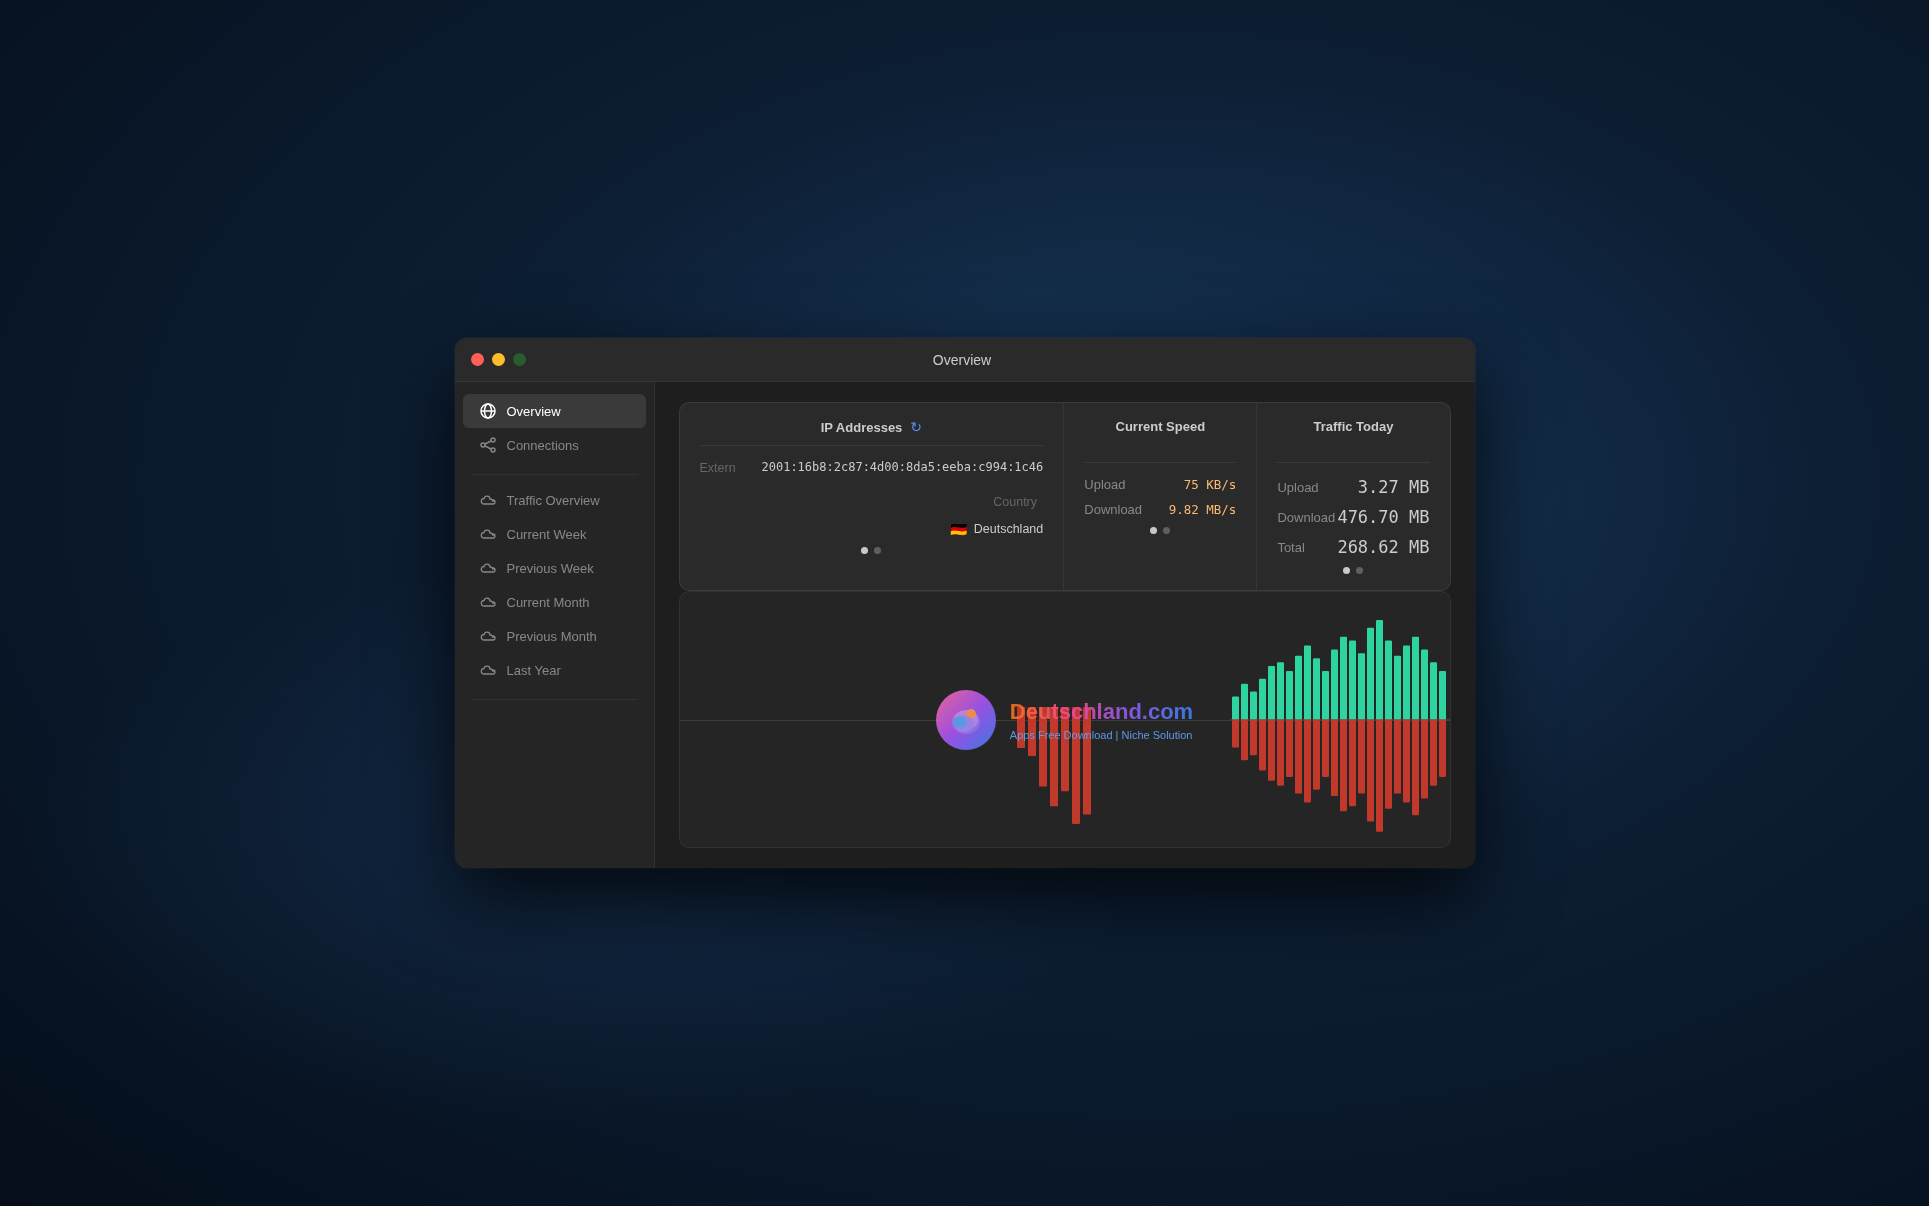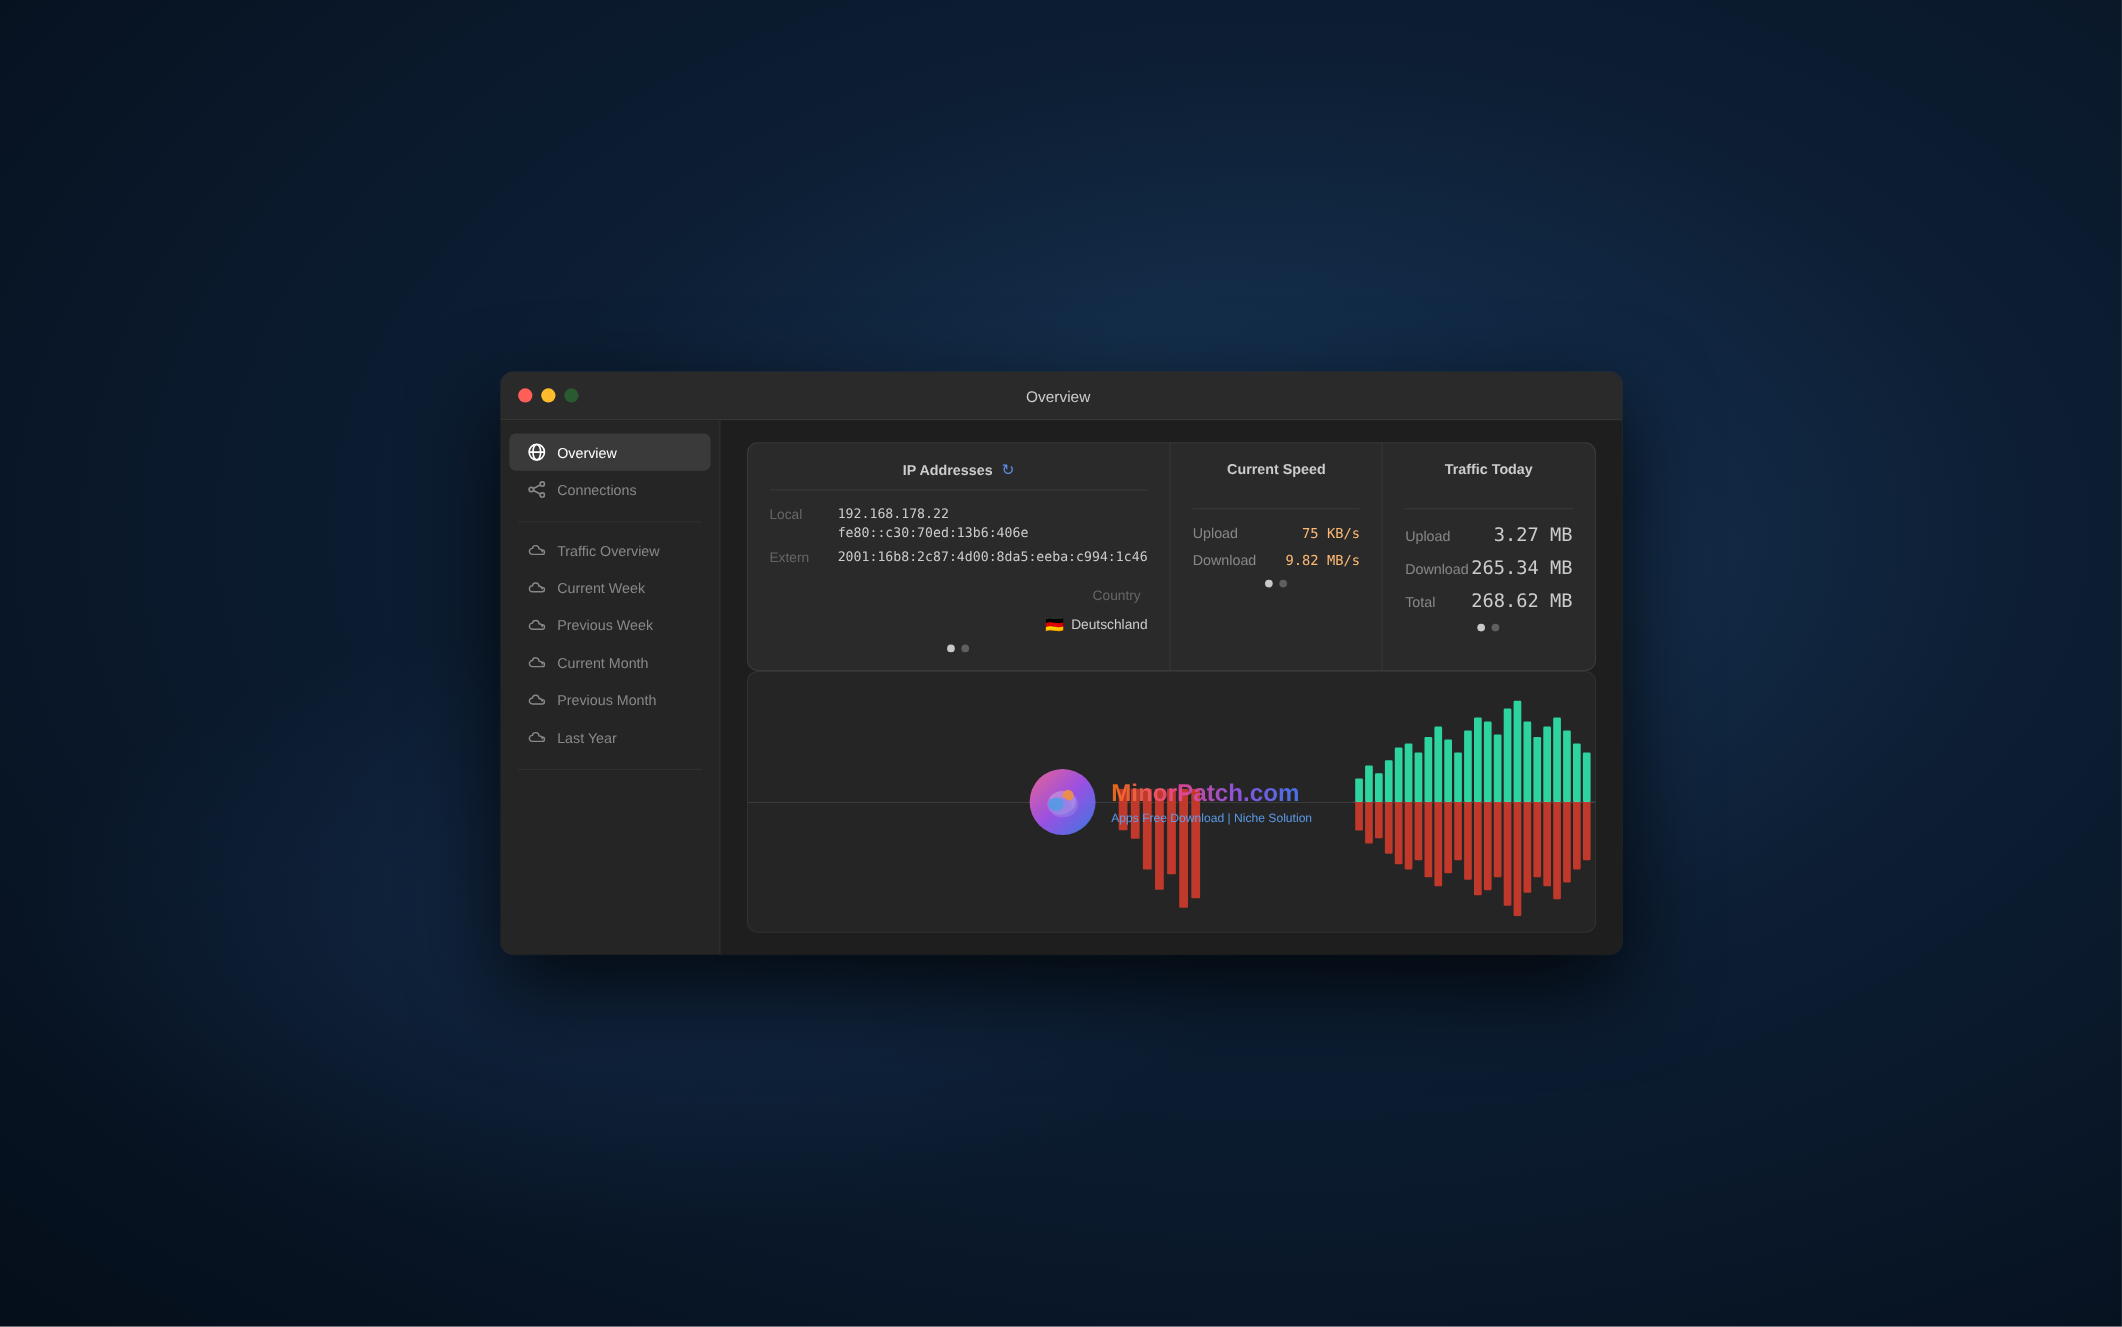--- a/index.html
+++ b/index.html
@@ -487,27 +487,20 @@
     <div class="content-area">
 
       <div class="top-panels">
 
         <div class="panel ip-panel">
           <div class="ip-header">
             <span class="ip-panel-title">IP Addresses</span>
             <span class="refresh-icon">↻</span>
           </div>
           <div class="ip-row">
-            <span class="ip-label">Local</span>
-            <div class="ip-values">
-              <span class="ip-value">192.168.178.22</span>
-              <span class="ip-value">fe80::c30:70ed:13b6:406e</span>
-            </div>
-          </div>
-          <div class="ip-row">
             <span class="ip-label">Extern</span>
             <div class="ip-values">
               <span class="ip-value">2001:16b8:2c87:4d00:8da5:eeba:c994:1c46</span>
             </div>
           </div>
           <div class="country-row">
             <span class="country-label">Country</span>
             <span class="country-value">
               <span class="flag">🇩🇪</span>
               <span>Deutschland</span>
@@ -536,21 +529,21 @@
         </div>
 
         <div class="panel">
           <div class="panel-title">Traffic Today</div>
           <div class="traffic-row">
             <span class="traffic-label">Upload</span>
             <span class="traffic-value">3.27 MB</span>
           </div>
           <div class="traffic-row">
             <span class="traffic-label">Download</span>
-            <span class="traffic-value">265.34 MB</span>
+            <span class="traffic-value">476.70 MB</span>
           </div>
           <div class="traffic-row">
             <span class="traffic-label">Total</span>
             <span class="traffic-value">268.62 MB</span>
           </div>
           <div class="dots">
             <div class="dot active"></div>
             <div class="dot"></div>
           </div>
         </div>
@@ -564,21 +557,21 @@
             <div class="watermark-logo">
               <svg width="40" height="40" viewBox="0 0 40 40">
                 <ellipse cx="20" cy="22" rx="14" ry="12" fill="rgba(255,255,255,0.15)"></ellipse>
                 <ellipse cx="20" cy="20" rx="12" ry="10" fill="rgba(255,255,255,0.2)"></ellipse>
                 <circle cx="25" cy="14" r="5" fill="#ff9a56"></circle>
                 <ellipse cx="18" cy="24" rx="10" ry="8" fill="#a78bfa"></ellipse>
                 <ellipse cx="14" cy="22" rx="7" ry="6" fill="#60a5fa"></ellipse>
               </svg>
             </div>
             <div class="watermark-text">
-              <span class="watermark-title">MinorPatch.com</span>
+              <span class="watermark-title">Deutschland.com</span>
               <span class="watermark-subtitle">
                 <span>Apps Free Download | </span><span style="color:#60a5fa;">Niche Solution</span>
               </span>
             </div>
           </div>
         </div>
 
         <svg style="position:absolute; right:0; top:0; bottom:0; width:220px; height:100%;" viewBox="0 0 220 200" preserveAspectRatio="none">
 
           <rect x="2" y="82" width="7" height="18" fill="#2dd4a0" rx="1"></rect>

